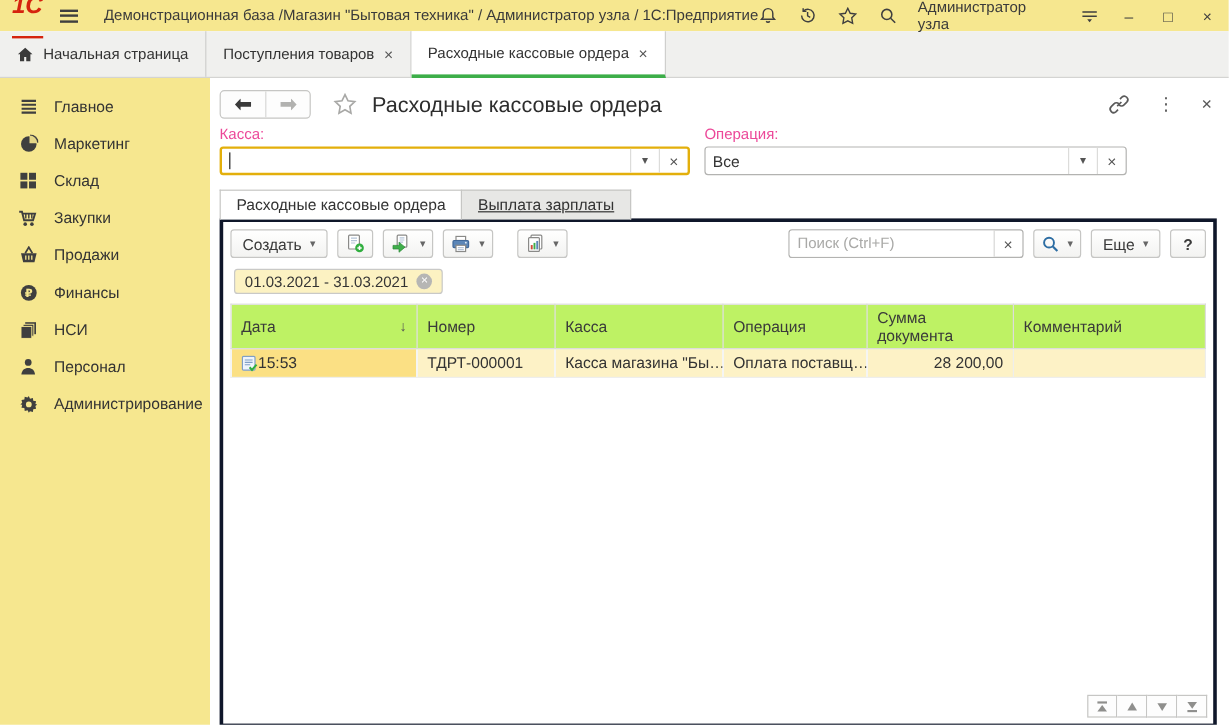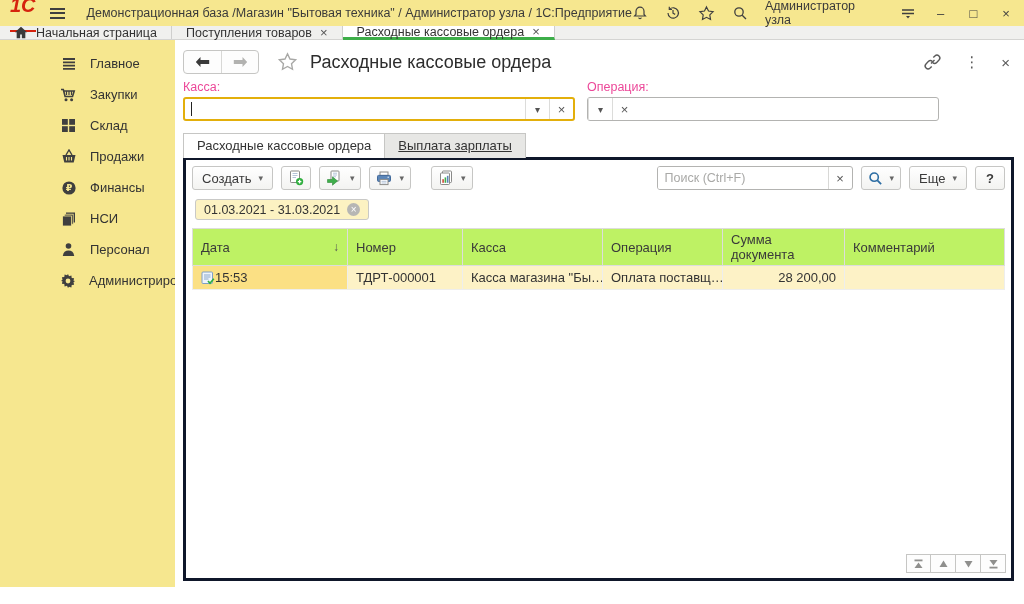--- a/index.html
+++ b/index.html
@@ -17,30 +17,30 @@
           border-bottom:2px solid #d5230e; padding-bottom:15px; margin-right:14px; }
   .burger { display:flex; flex-direction:column; gap:2.5px; margin-right:22px; cursor:pointer; }
   .burger div { width:15px; height:2px; background:#3f3f3f; }
   .win-title { font-size:12.5px; color:#3a3a3a; white-space:nowrap; }
   .topbar-right { margin-left:auto; display:flex; align-items:center; gap:17px; }
   .tb-ico { cursor:pointer; }
   .user-name { font-size:12.5px; color:#3a3a3a; }
   .win-ctl { font-size:13px; color:#3f3f3f; width:16px; text-align:center; cursor:pointer; line-height:1; }
 
   
-  .tabbar { height:14px; background:#f0f0ee; display:flex; border-bottom:1px solid #d4d4d2; }
+  .tabbar { height:39px; background:#f0f0ee; display:flex; border-bottom:1px solid #d4d4d2; }
   .tab { display:flex; align-items:center; gap:8px; padding:0 14px; font-size:12.5px;
          border-right:1px solid #cfcfcd; cursor:pointer; color:#333; }
   .tab .x { color:#555; font-size:13px; line-height:1; }
   .tab.active { background:#fff; border-bottom:3px solid #3dae49; margin-bottom:-1px; }
 
   
   .body { display:flex; height:547px; }
   .sidebar { width:175px; background:#f6e78f; padding-top:8px; flex:none; }
-  .side-item { display:flex; align-items:center; gap:13px; padding:7px 6px 7px 15px; cursor:pointer;margin-left:45px; }
+  .side-item { display:flex; align-items:center; gap:13px; padding:7px 6px 7px 15px; cursor:pointer; }
   .side-item .lbl { font-size:13px; color:#333; }
   .side-ico { width:17px; height:17px; display:flex; align-items:center; justify-content:center; }
 
   .main { flex:1; background:#fff; padding:6px 10px 0 8px; position:relative; }
 
   
   .page-header { display:flex; align-items:center; height:32px; }
   .nav-group { display:flex; border:1px solid #c6c6c4; border-radius:4px; background:#fdfdfd; overflow:hidden; }
   .nav-btn { width:37px; height:22px; display:flex; align-items:center; justify-content:center; cursor:pointer; }
   .nav-btn + .nav-btn { border-left:1px solid #d8d8d6; }
@@ -185,39 +185,49 @@
     <div class="side-item">
       <span class="side-ico">
         <svg width="16" height="14" viewBox="0 0 16 14">
             <path d="M2 2h12M2 5.3h12M2 8.6h12M2 11.9h12" stroke="#3f3f3f" stroke-width="1.8"></path>
           </svg>
       </span>
         <span class="lbl">Главное</span>
     </div>
     <div class="side-item">
       <span class="side-ico">
+        <svg width="16" height="16" viewBox="0 0 16 16">
+            <circle cx="8" cy="8" r="6.5" fill="#3f3f3f"></circle>
+            <path d="M8 8V.8A7.2 7.2 0 0 1 15.2 8z" fill="#3f3f3f" transform="translate(1,-1)"></path>
+            <path d="M8 8V1.5A6.5 6.5 0 0 1 14.5 8z" fill="#f6e78f" opacity="0.9" transform="translate(.6,-.6)"></path>
+          </svg>
+      </span>
+        <span class="lbl">Маркетинг</span>
+    </div>
+    <div class="side-item">
+      <span class="side-ico">
+        <svg width="15" height="15" viewBox="0 0 15 15">
+            <rect x="1" y="1" width="5.8" height="5.8" fill="#3f3f3f"></rect>
+            <rect x="8.2" y="1" width="5.8" height="5.8" fill="#3f3f3f"></rect>
+            <rect x="1" y="8.2" width="5.8" height="5.8" fill="#3f3f3f"></rect>
+            <rect x="8.2" y="8.2" width="5.8" height="5.8" fill="#3f3f3f"></rect>
+          </svg>
+      </span>
+        <span class="lbl">Склад</span>
+    </div>
+    <div class="side-item">
+      <span class="side-ico">
         <svg width="17" height="16" viewBox="0 0 17 16">
             <path d="M1 2.5h2.3l1.8 7h7.4l1.7-5.5H4" fill="none" stroke="#3f3f3f" stroke-width="1.6"></path>
             <circle cx="6" cy="12.8" r="1.5" fill="#3f3f3f"></circle>
             <circle cx="11.6" cy="12.8" r="1.5" fill="#3f3f3f"></circle>
             <path d="M6.5 4v4M9 4v4M11.5 4v4" stroke="#3f3f3f" stroke-width="1.2"></path>
           </svg>
       </span>
         <span class="lbl">Закупки</span>
-    </div>
-    <div class="side-item">
-      <span class="side-ico">
-        <svg width="15" height="15" viewBox="0 0 15 15">
-            <rect x="1" y="1" width="5.8" height="5.8" fill="#3f3f3f"></rect>
-            <rect x="8.2" y="1" width="5.8" height="5.8" fill="#3f3f3f"></rect>
-            <rect x="1" y="8.2" width="5.8" height="5.8" fill="#3f3f3f"></rect>
-            <rect x="8.2" y="8.2" width="5.8" height="5.8" fill="#3f3f3f"></rect>
-          </svg>
-      </span>
-        <span class="lbl">Склад</span>
     </div>
     <div class="side-item">
       <span class="side-ico">
         <svg width="16" height="15" viewBox="0 0 16 15">
             <path d="M5 6L8 1l3 5" fill="none" stroke="#3f3f3f" stroke-width="1.4"></path>
             <path d="M1.5 6h13l-1.8 7.5H3.3z" fill="#3f3f3f"></path>
             <path d="M5.5 8v3.5M8 8v3.5M10.5 8v3.5" stroke="#f6e78f" stroke-width="1.1"></path>
           </svg>
       </span>
         <span class="lbl">Продажи</span>
@@ -303,20 +313,21 @@
               <span class="text-caret"></span>
               <span></span>
             </div>
           <div class="cbtn">▾</div>
           <div class="cbtn x">×</div>
         </div>
       </div>
       <div class="f-oper">
         <div class="field-label">Операция:</div>
         <div class="combo">
+          <div class="val">Все</div>
           <div class="cbtn">▾</div>
           <div class="cbtn x">×</div>
         </div>
       </div>
     </div>
 
     <div class="subtabs">
       <div class="subtab active">Расходные кассовые ордера</div>
       <div class="subtab">Выплата зарплаты</div>
     </div>

